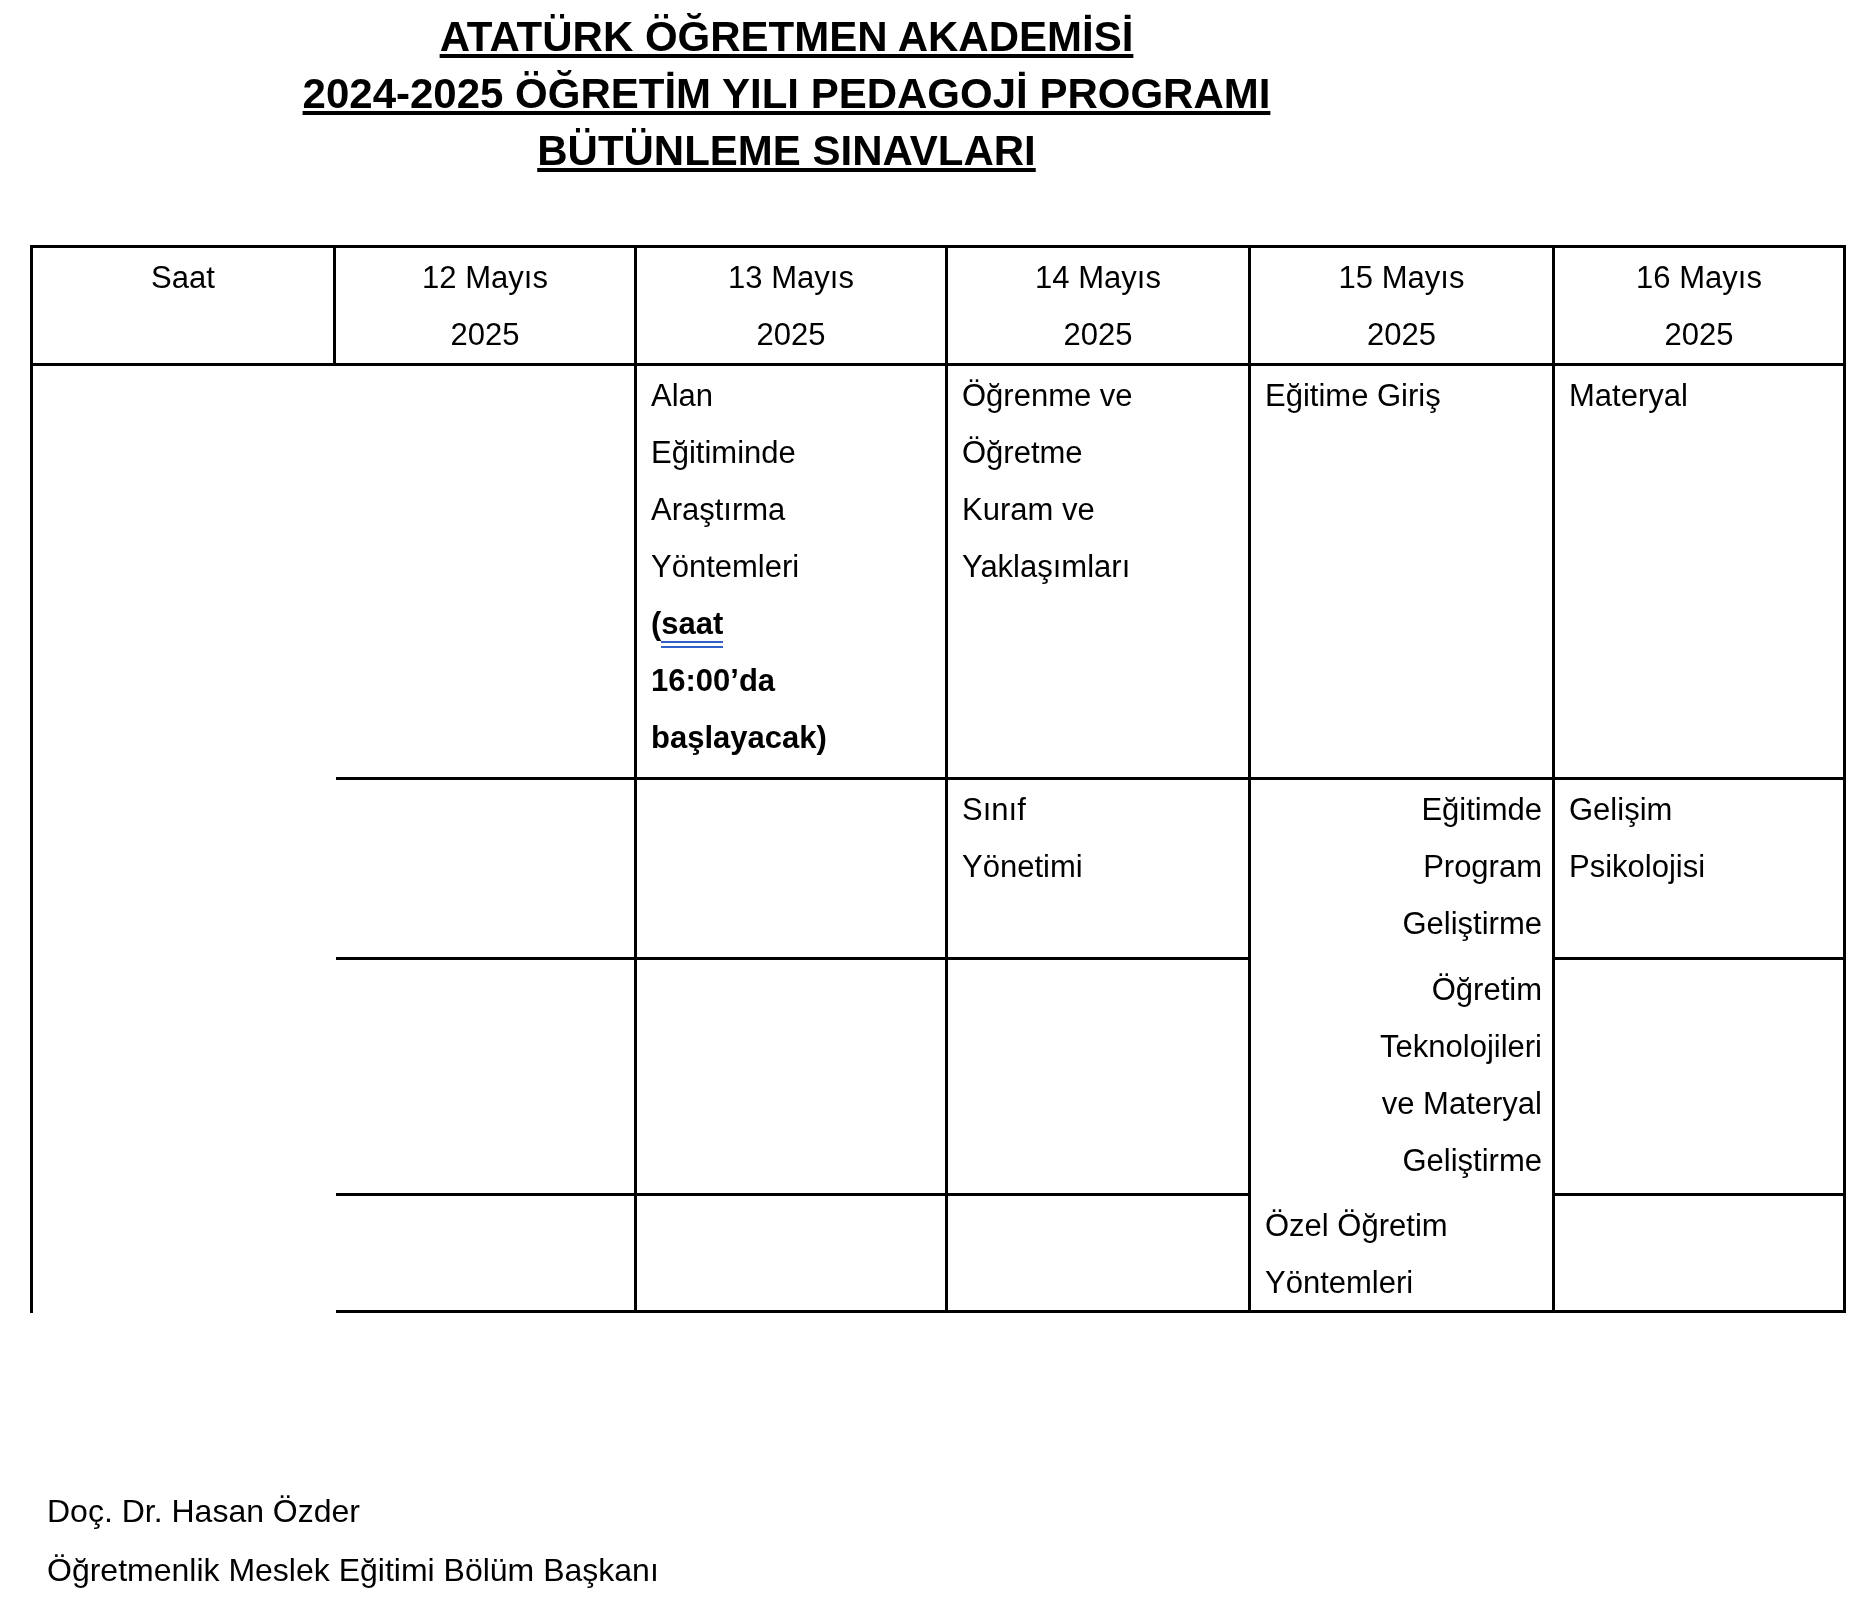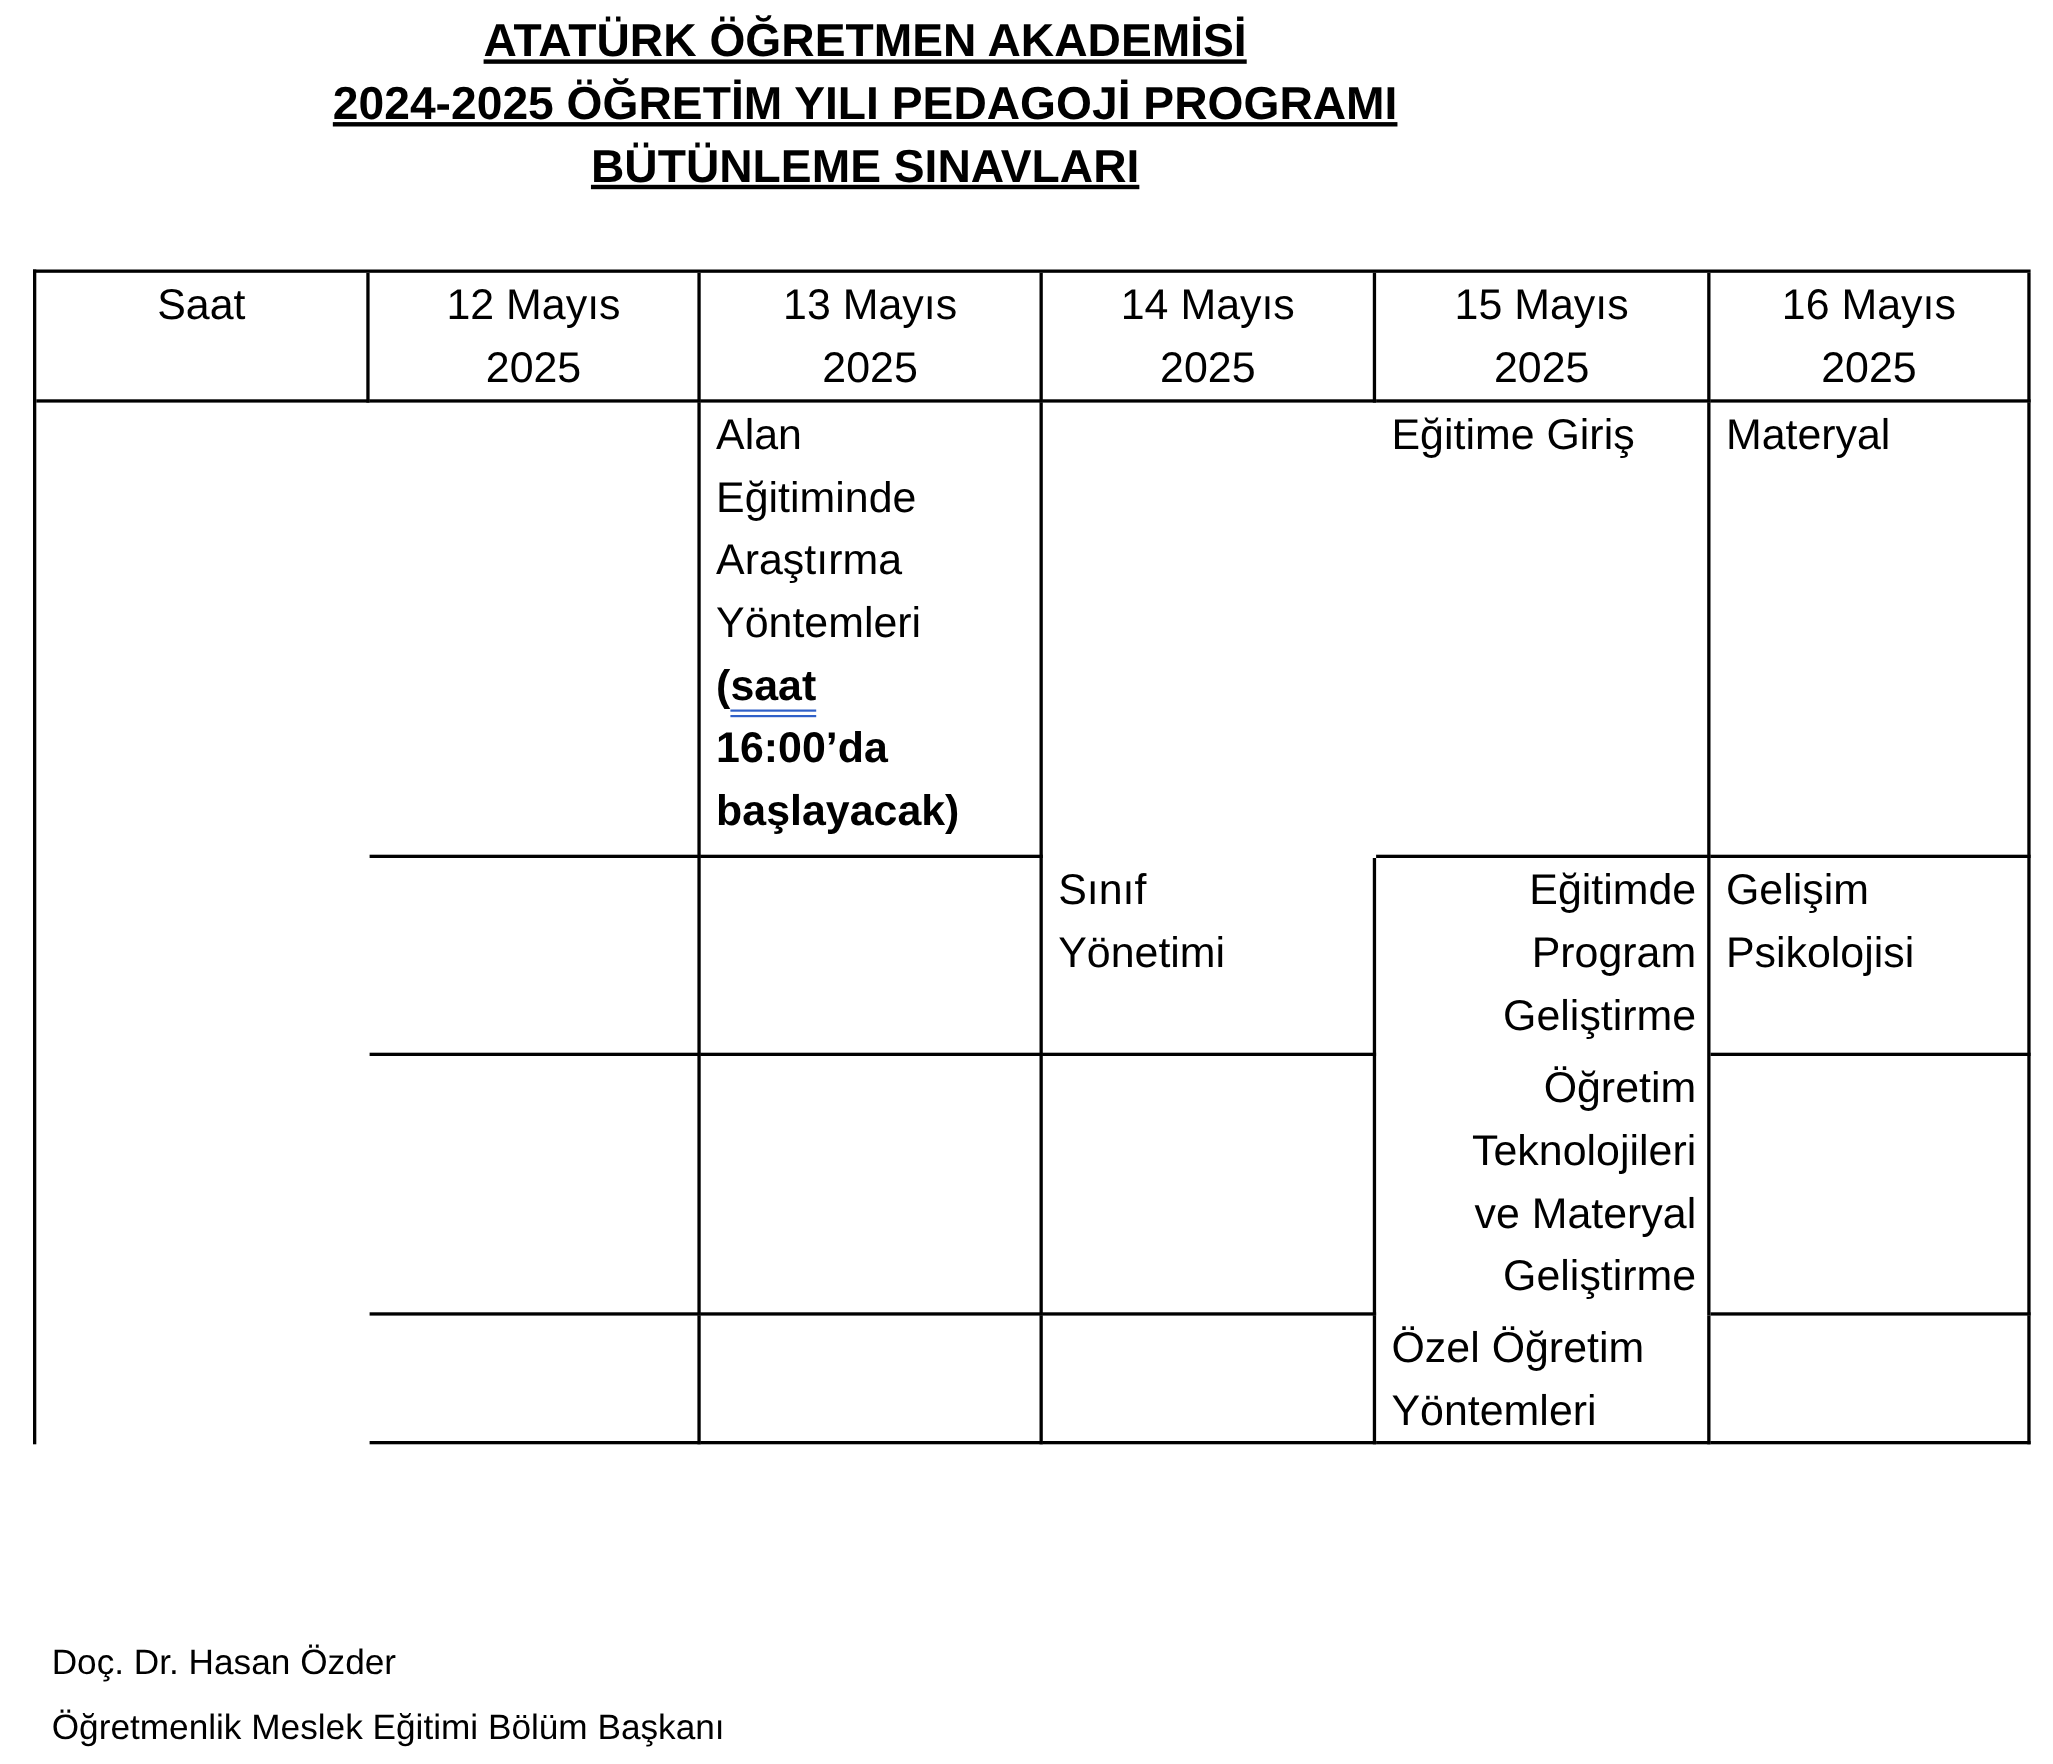--- a/index.html
+++ b/index.html
@@ -32,21 +32,21 @@
   
   .sched {
     position: absolute;
     left: 30px;
     top: 245px;
     display: grid;
     grid-template-columns: 303px 301px 311px 303px 304px 291px;
     grid-template-rows: 118px 414px 180px 236px 117px;
     border-top: 3px solid #000;
     border-left: 3px solid #000;
-    font-size: 39px;
+    font-size: 31px;
     line-height: 57px;
   }
   .c {
     border-right: 3px solid #000;
     border-bottom: 3px solid #000;
     box-sizing: border-box;
     padding: 1px 10px 1px 14px;
     white-space: pre-line;
     overflow: hidden;
     vertical-align: top;
@@ -96,20 +96,24 @@
 2025</div>
 
 
     <div class="c" style="grid-area:2/2"></div>
     <div class="c" style="grid-area:2/3"><span>Alan
 Eğitiminde
 Araştırma
 Yöntemleri</span><br><span class="b"><span>(</span><span class="dbl-underline">saat</span><span>
 16:00’da
 başlayacak)</span></span></div>
+    <div class="c" style="grid-area:2/4">Öğrenme ve
+Öğretme
+Kuram ve
+Yaklaşımları</div>
     <div class="c" style="grid-area:2/5">Eğitime Giriş</div>
     <div class="c" style="grid-area:2/6">Materyal</div>
 
     <div class="c" style="grid-area:3/2"></div>
     <div class="c" style="grid-area:3/3"></div>
     <div class="c" style="grid-area:3/4">Sınıf
 Yönetimi</div>
     <div class="c nobb" style="grid-area:3/5">Eğitimde
 Program
 Geliştirme</div>

